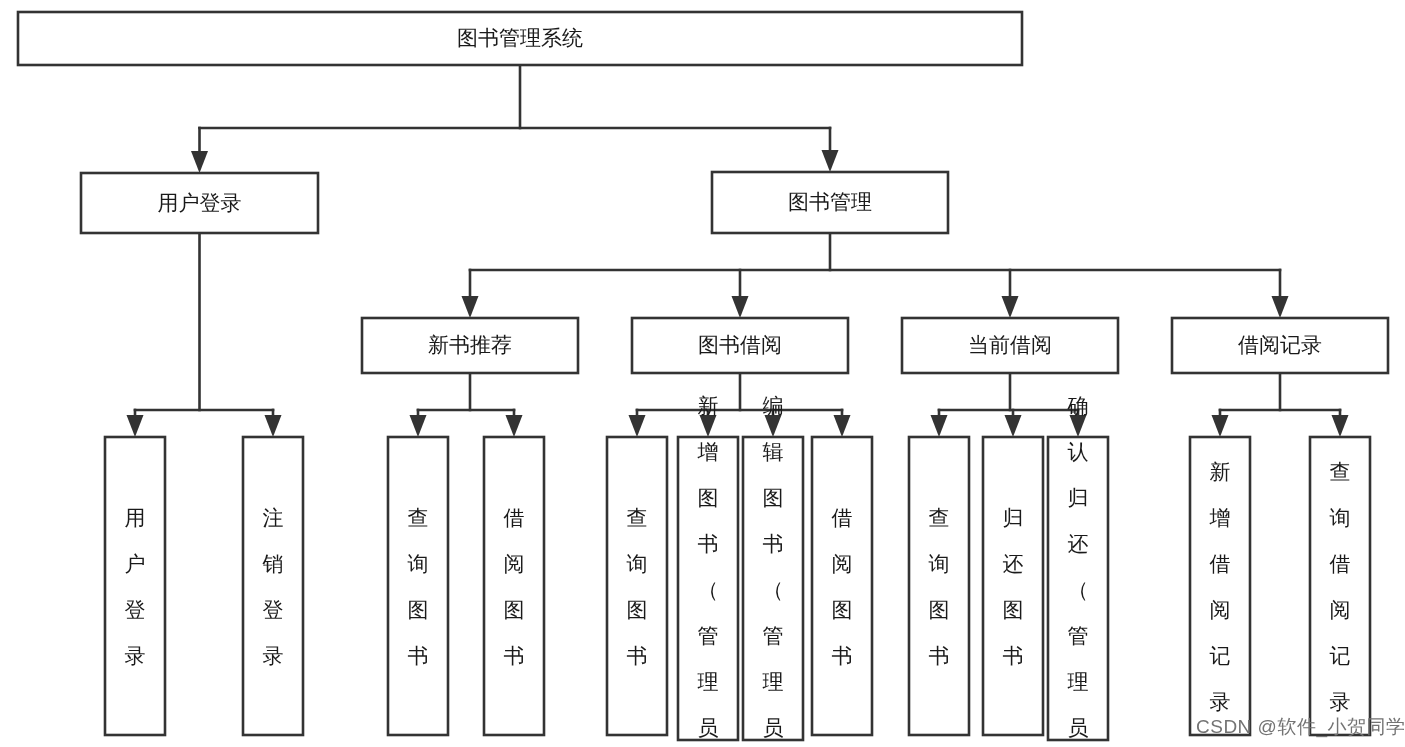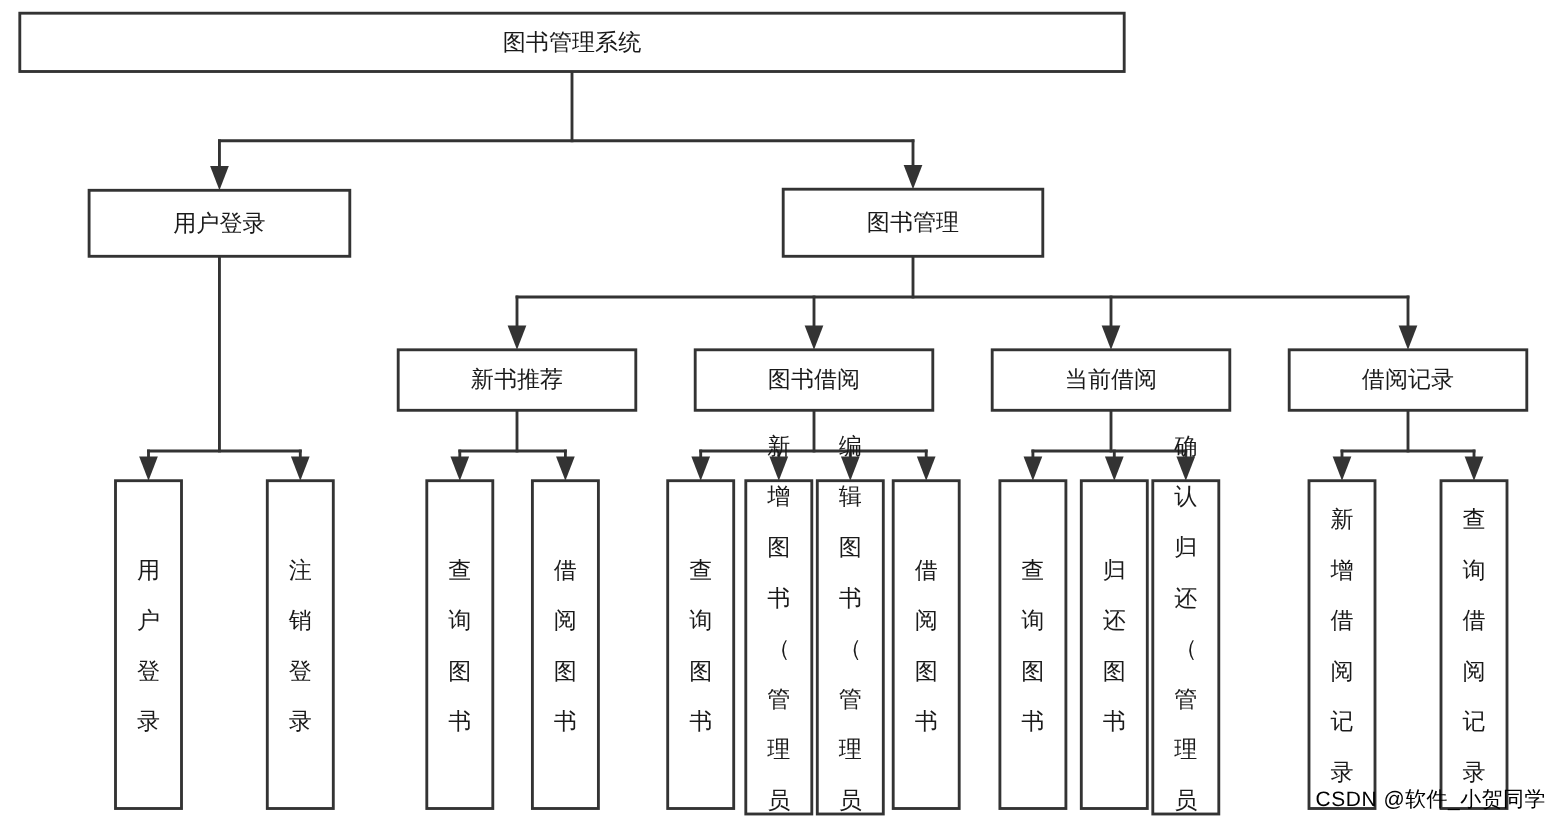--- a/index.html
+++ b/index.html
@@ -54,21 +54,21 @@
   .leaf-label {
     font-family: "Liberation Sans", "DejaVu Sans", sans-serif;
     font-size: 21px;
     fill: #1a1a1a;
     text-anchor: middle;
   }
   .watermark {
     position: absolute;
     font-family: "Liberation Sans", "DejaVu Sans", sans-serif;
     font-size: 19px;
-    color: #000000;
+    color: #737373;
     letter-spacing: 0.5px;
     white-space: nowrap;
     pointer-events: none;
   }
 </style>
 </head>
 <body>
 
 <div id="canvas">
 

